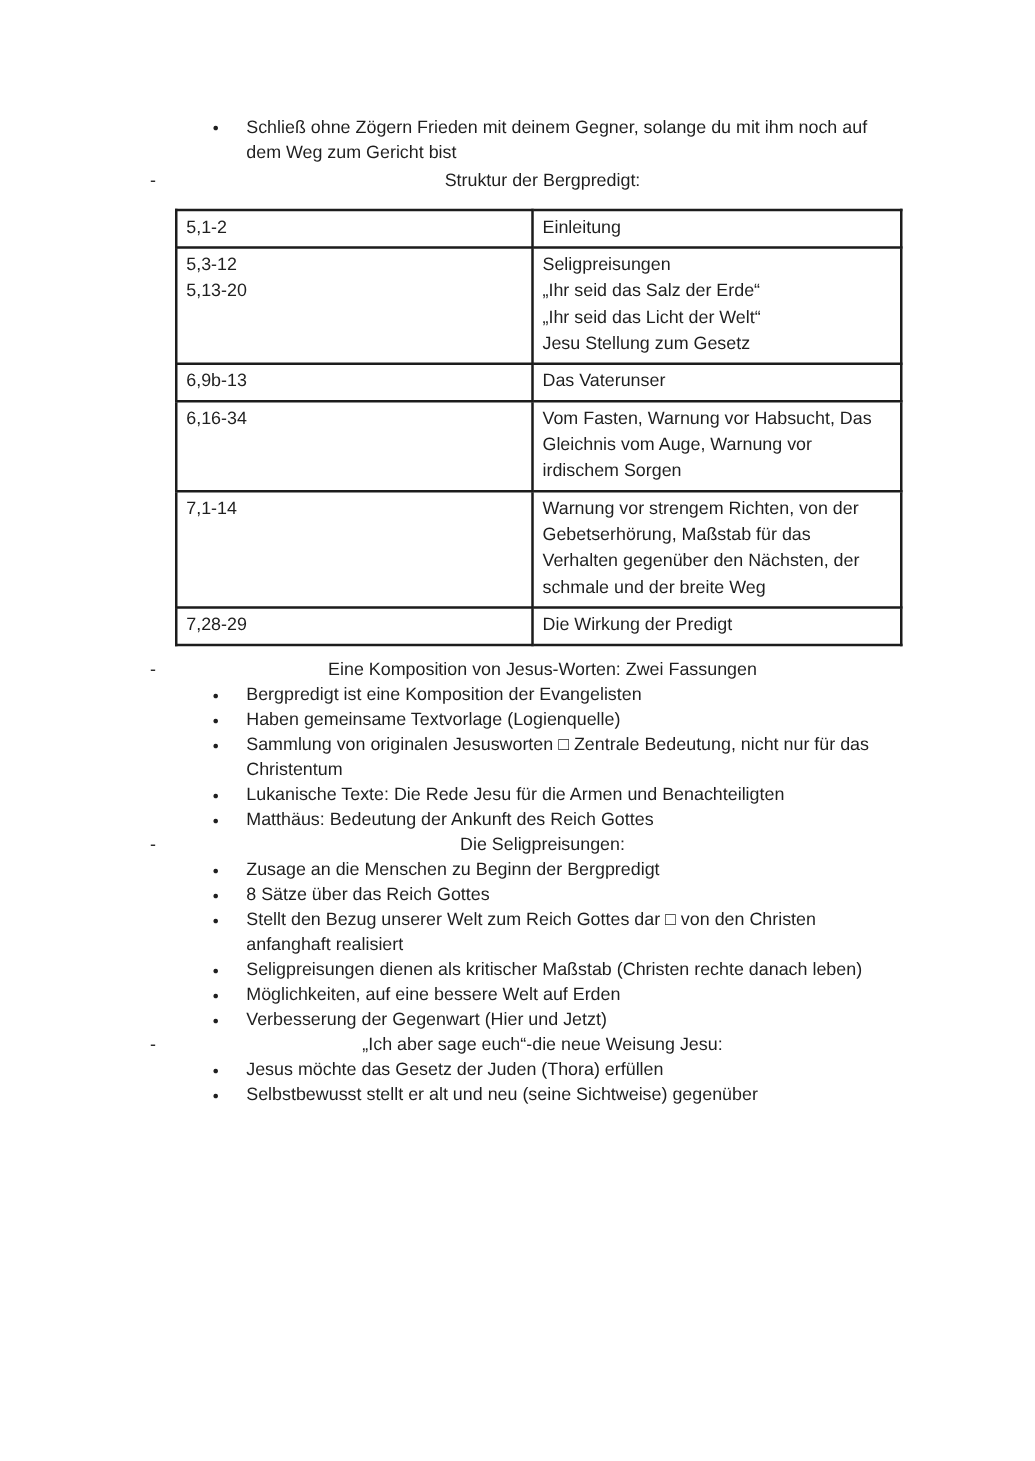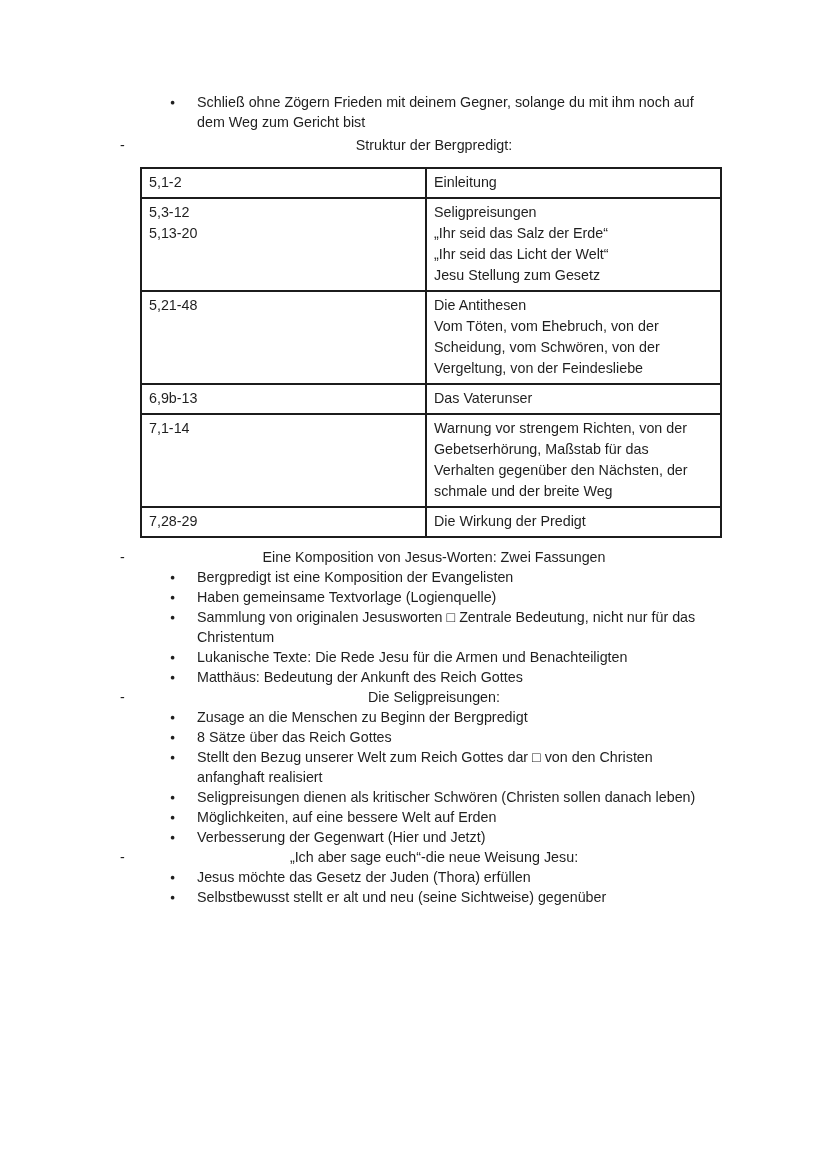--- a/index.html
+++ b/index.html
@@ -69,27 +69,26 @@
       </tr>
       <tr>
         <td class="ref">5,3-12
 5,13-20</td>
         <td class="desc">Seligpreisungen
 „Ihr seid das Salz der Erde“
 „Ihr seid das Licht der Welt“
 Jesu Stellung zum Gesetz</td>
       </tr>
       <tr>
-        <td class="ref">5,21-48</td>
-        <td class="desc">Die Antithesen
-Vom Töten, vom Ehebruch, von der Scheidung, vom Schwören, von der Vergeltung, von der Feindesliebe</td>
+        <td class="ref">6,9b-13</td>
+        <td class="desc">Das Vaterunser</td>
       </tr>
       <tr>
-        <td class="ref">6,9b-13</td>
-        <td class="desc">Das Vaterunser</td>
+        <td class="ref">6,16-34</td>
+        <td class="desc">Vom Fasten, Warnung vor Habsucht, Das Gleichnis vom Auge, Warnung vor irdischem Sorgen</td>
       </tr>
       <tr>
         <td class="ref">7,1-14</td>
         <td class="desc">Warnung vor strengem Richten, von der Gebetserhörung, Maßstab für das Verhalten gegenüber den Nächsten, der schmale und der breite Weg</td>
       </tr>
       <tr>
         <td class="ref">7,28-29</td>
         <td class="desc">Die Wirkung der Predigt</td>
       </tr>
     </tbody>
@@ -131,21 +130,21 @@
   <div class="b-item">
     <span class="b-marker">●</span>
     <span class="b-text">8 Sätze über das Reich Gottes</span>
   </div>
   <div class="b-item">
     <span class="b-marker">●</span>
     <span class="b-text">Stellt den Bezug unserer Welt zum Reich Gottes dar □ von den Christen anfanghaft realisiert</span>
   </div>
   <div class="b-item">
     <span class="b-marker">●</span>
-    <span class="b-text">Seligpreisungen dienen als kritischer Schwören (Christen sollen danach leben)</span>
+    <span class="b-text">Seligpreisungen dienen als kritischer Maßstab (Christen rechte danach leben)</span>
   </div>
   <div class="b-item">
     <span class="b-marker">●</span>
     <span class="b-text">Möglichkeiten, auf eine bessere Welt auf Erden</span>
   </div>
   <div class="b-item">
     <span class="b-marker">●</span>
     <span class="b-text">Verbesserung der Gegenwart (Hier und Jetzt)</span>
   </div>
 

